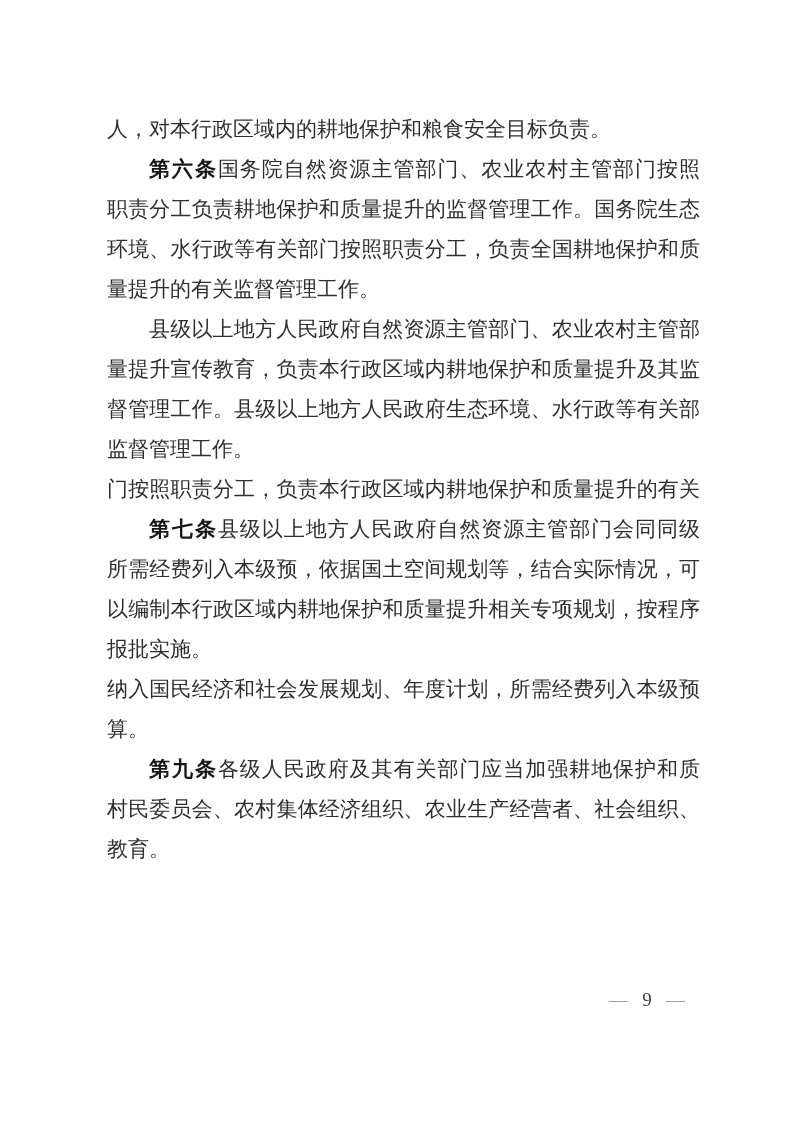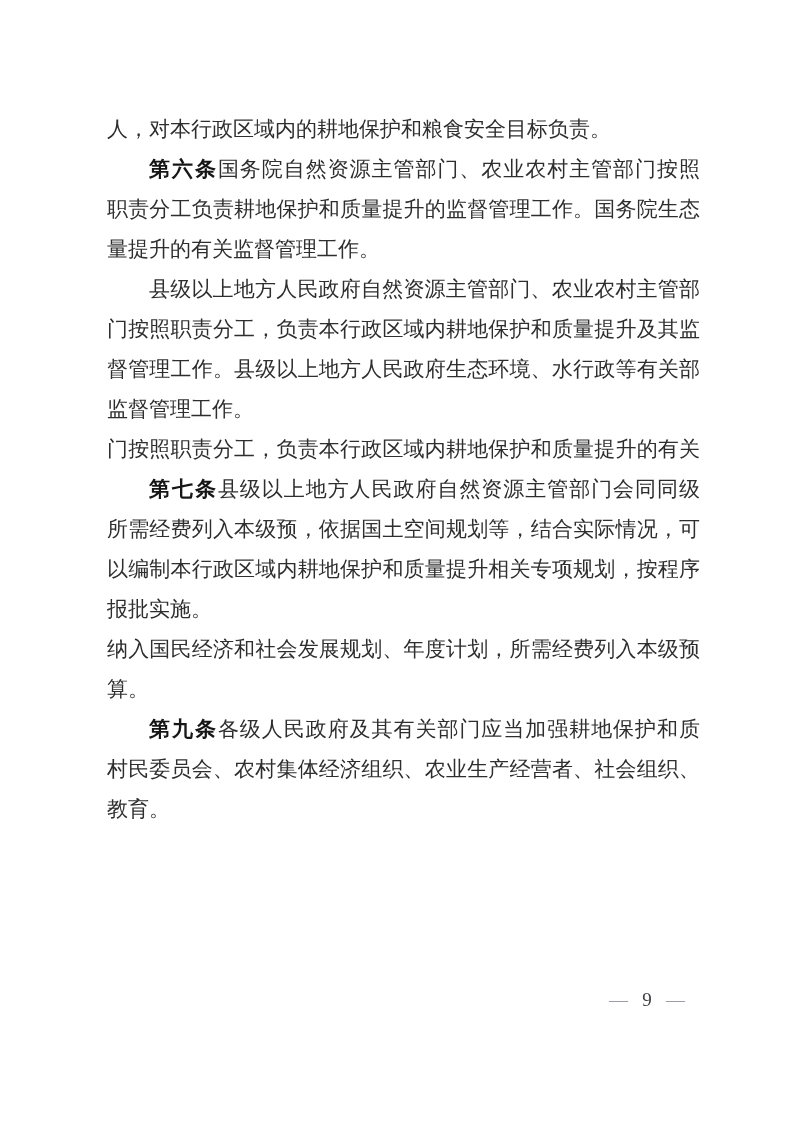--- a/index.html
+++ b/index.html
@@ -68,23 +68,24 @@
 </style>
 </head>
 <body>
 
 <div class="sheet">
 
   <div class="text-block" id="textBlock">
       <div class="tl para-end"><span>人，对本行政区域内的耕地保护和粮食安全目标负责。</span></div>
       <div class="tl indent"><span class="lbl">第六条</span><span>国务院自然资源主管部门、农业农村主管部门按照</span></div>
       <div class="tl"><span>职责分工负责耕地保护和质量提升的监督管理工作。国务院生态</span></div>
+      <div class="tl"><span>环境、水行政等有关部门按照职责分工，负责全国耕地保护和质</span></div>
       <div class="tl para-end"><span>量提升的有关监督管理工作。</span></div>
       <div class="tl indent"><span>县级以上地方人民政府自然资源主管部门、农业农村主管部</span></div>
-      <div class="tl"><span>门按照职责分工，负责本行政区域内耕地保护和质量提升及其监</span></div>
+      <div class="tl"><span>量提升宣传教育，负责本行政区域内耕地保护和质量提升及其监</span></div>
       <div class="tl"><span>督管理工作。县级以上地方人民政府生态环境、水行政等有关部</span></div>
       <div class="tl para-end"><span>监督管理工作。</span></div>
       <div class="tl"><span>门按照职责分工，负责本行政区域内耕地保护和质量提升的有关</span></div>
       <div class="tl indent"><span class="lbl">第七条</span><span>县级以上地方人民政府自然资源主管部门会同同级</span></div>
       <div class="tl"><span>所需经费列入本级预，依据国土空间规划等，结合实际情况，可</span></div>
       <div class="tl"><span>以编制本行政区域内耕地保护和质量提升相关专项规划，按程序</span></div>
       <div class="tl para-end"><span>报批实施。</span></div>
       <div class="tl"><span>纳入国民经济和社会发展规划、年度计划，所需经费列入本级预</span></div>
       <div class="tl para-end"><span>算。</span></div>
       <div class="tl indent"><span class="lbl">第九条</span><span>各级人民政府及其有关部门应当加强耕地保护和质</span></div>

